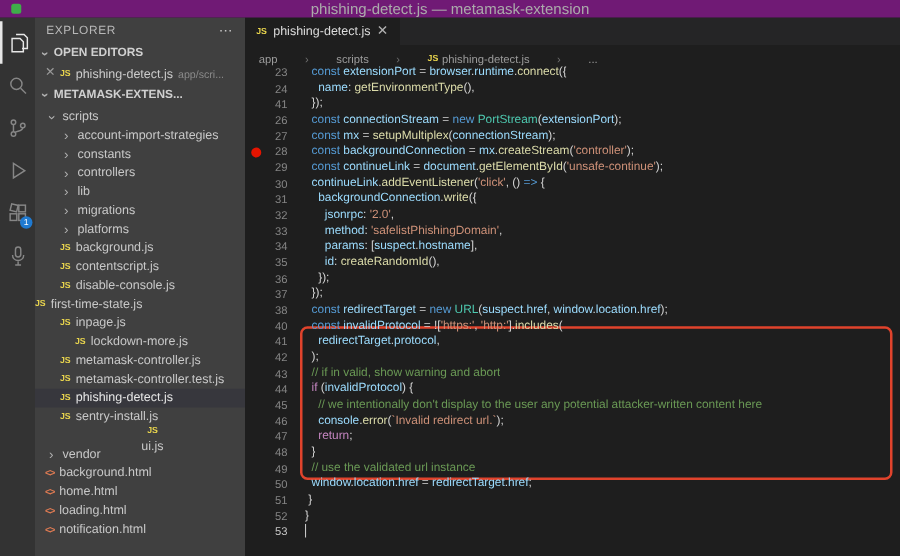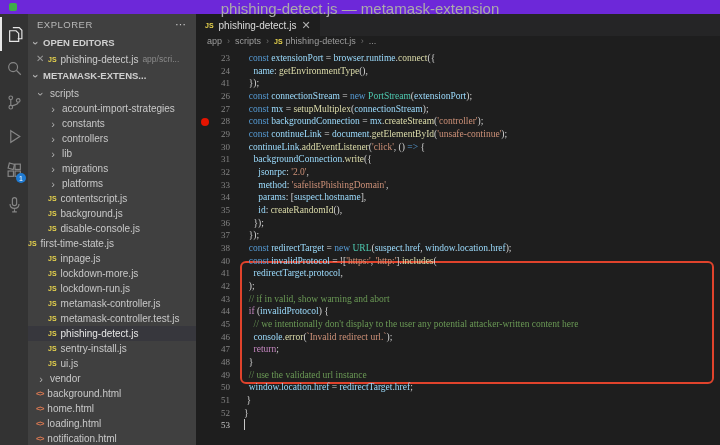--- a/index.html
+++ b/index.html
@@ -1,17 +1,17 @@
 <!DOCTYPE html>
 <html><head>
 <meta charset="utf-8">
 <style>
   *{box-sizing:border-box;margin:0;padding:0}
   html,body{width:720px;height:445px;overflow:hidden;background:#1e1e1e;font-family:"Liberation Sans",sans-serif}
-  .titlebar{height:14px;background:#6d28d9;display:flex;align-items:flex-start;justify-content:center;position:relative;color:#ababab;font-size:15px}
+  .titlebar{height:14px;background:#701a75;display:flex;align-items:flex-start;justify-content:center;position:relative;color:#ababab;font-size:12px}
   .titlebar .dot{position:absolute;left:9px;top:3px;width:8px;height:8px;background:#3fae4a;border-radius:2px}
   .main{display:flex;height:431px}
   .activitybar{width:28px;background:#333333;display:flex;flex-direction:column;align-items:center;padding-top:3px;flex-shrink:0}
   .ab-item{width:28px;height:34px;display:flex;align-items:center;justify-content:center;position:relative;color:#868686;cursor:pointer}
   .ab-item.active{color:#e7e7e7;border-left:2px solid #e7e7e7}
   .ab-item svg{width:17px;height:17px;stroke:currentColor;fill:none;stroke-width:1.1}
   .ab-badge{position:absolute;right:2px;bottom:4px;background:#1f7ad1;color:#fff;font-size:7px;width:10px;height:10px;border-radius:50%;display:flex;align-items:center;justify-content:center}
   .sidebar{width:168px;background:#404040;color:#cccccc;font-size:10px;overflow:hidden;flex-shrink:0}
   .sb-title{height:20px;display:flex;align-items:center;padding:0 9px;color:#b8b8b8;font-size:9.5px;letter-spacing:.5px}
   .sb-title .more{margin-left:auto;color:#c5c5c5;font-size:11px;letter-spacing:1px;cursor:pointer}
@@ -23,24 +23,24 @@
   .js-badge{color:#e8d44d;font-size:7px;font-weight:bold;flex-shrink:0}
   .html-badge{color:#e07b53;font-size:8px;font-weight:bold;flex-shrink:0;letter-spacing:-1px}
   .oe-path{color:#8a8a8a;font-size:8.5px}
   .tree{margin-top:2px}
   .tree-row{height:15px;display:flex;align-items:center;gap:4px;white-space:nowrap;color:#c8c8c8;cursor:pointer}
   .tree-row.selected{background:#37373d;color:#e6e6e6}
   .editor-col{flex:1;display:flex;flex-direction:column;min-width:0;background:#1e1e1e}
   .tabbar{height:22px;background:#252526;display:flex}
   .tab{background:#1e1e1e;display:flex;align-items:center;gap:5px;padding:0 9px;color:#dcdcdc;font-size:10px;cursor:pointer}
   .tab .close-x{font-size:11px;color:#b0b0b0;width:auto}
-  .breadcrumbs{height:16px;display:flex;align-items:flex-start;gap:5px;padding-left:11px;color:#9d9d9d;font-size:9px}
+  .breadcrumbs{height:16px;display:flex;align-items:flex-end;gap:22px;padding-left:11px;color:#9d9d9d;font-size:9px}
   .breadcrumbs .sep{color:#6e6e6e}
   .crumb{cursor:pointer;display:flex;align-items:center;gap:3px}
-  .code-wrap{position:relative;flex:1;overflow:hidden;font-family:Liberation Serif, serif;font-size:9.5px}
+  .code-wrap{position:relative;flex:1;overflow:hidden;font-family:Liberation Sans, sans-serif;font-size:9.5px}
   .code-line{display:flex;height:12.68px;line-height:12.68px;position:relative}
   .gutter{width:34px;flex-shrink:0;text-align:right;color:#858585;font-size:9px}
   .gutter.cur{color:#c6c6c6}
   .line-text{padding-left:14px;white-space:pre;overflow:hidden}
   .bp-dot{position:absolute;left:5px;top:2.5px;width:8px;height:8px;border-radius:50%;background:#e51400}
   .cursor{display:inline-block;width:1.2px;height:11px;background:#c8c8c8;vertical-align:text-bottom;animation:blink 1s steps(1) infinite}
   @keyframes blink{50%{opacity:0}}
   .annotation{position:absolute;border:2.5px solid #e0432c;border-radius:6px;left:44px;right:6px;pointer-events:none}
   .tok-k{color:#569cd6}.tok-c{color:#c586c0}.tok-v{color:#9cdcfe}.tok-f{color:#dcdcaa}
   .tok-t{color:#4ec9b0}.tok-s{color:#ce9178}.tok-m{color:#6a9955}.tok-p{color:#d4d4d4}
@@ -141,63 +141,59 @@
         <div class="tree-row" style="padding-left: 20px;">
           <span class="chev">›</span>
           <span class="tree-label">migrations</span>
         </div>
         <div class="tree-row" style="padding-left: 20px;">
           <span class="chev">›</span>
           <span class="tree-label">platforms</span>
         </div>
         <div class="tree-row" style="padding-left: 20px;">
           <span class="js-badge">JS</span>
+          <span class="tree-label">background.js</span>
+        </div>
+        <div class="tree-row" style="padding-left: 20px;">
+          <span class="js-badge">JS</span>
           <span class="tree-label">contentscript.js</span>
         </div>
         <div class="tree-row" style="padding-left: 20px;">
           <span class="js-badge">JS</span>
-          <span class="tree-label">background.js</span>
-        </div>
-        <div class="tree-row" style="padding-left: 20px;">
-          <span class="js-badge">JS</span>
           <span class="tree-label">disable-console.js</span>
         </div>
         <div class="tree-row" style="">
           <span class="js-badge">JS</span>
           <span class="tree-label">first-time-state.js</span>
         </div>
         <div class="tree-row" style="padding-left: 20px;">
           <span class="js-badge">JS</span>
           <span class="tree-label">inpage.js</span>
         </div>
-        <div class="tree-row" style="padding-left: 20px;">
+        <div class="tree-row" style="padding-left: 20px; margin-left: 12px;">
           <span class="js-badge">JS</span>
           <span class="tree-label">lockdown-more.js</span>
         </div>
         <div class="tree-row" style="padding-left: 20px;">
           <span class="js-badge">JS</span>
-          <span class="tree-label">lockdown-run.js</span>
-        </div>
-        <div class="tree-row" style="padding-left: 20px;">
-          <span class="js-badge">JS</span>
           <span class="tree-label">metamask-controller.js</span>
         </div>
         <div class="tree-row" style="padding-left: 20px;">
           <span class="js-badge">JS</span>
           <span class="tree-label">metamask-controller.test.js</span>
         </div>
         <div class="tree-row selected" style="padding-left: 20px;">
           <span class="js-badge">JS</span>
           <span class="tree-label">phishing-detect.js</span>
         </div>
         <div class="tree-row" style="padding-left: 20px;">
           <span class="js-badge">JS</span>
           <span class="tree-label">sentry-install.js</span>
         </div>
-        <div class="tree-row" style="padding-left: 20px;">
+        <div class="tree-row" style="padding-left: 20px; flex-direction: column;">
           <span class="js-badge">JS</span>
           <span class="tree-label">ui.js</span>
         </div>
         <div class="tree-row" style="padding-left: 8px;">
           <span class="chev">›</span>
           <span class="tree-label">vendor</span>
         </div>
         <div class="tree-row" style="padding-left: 8px;">
           <span class="html-badge">&lt;&gt;</span>
           <span class="tree-label">background.html</span>

